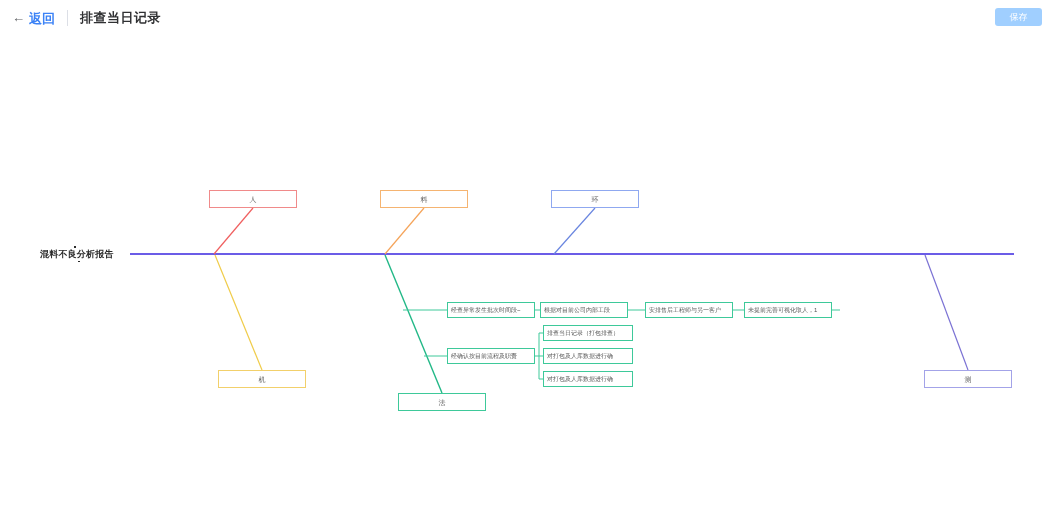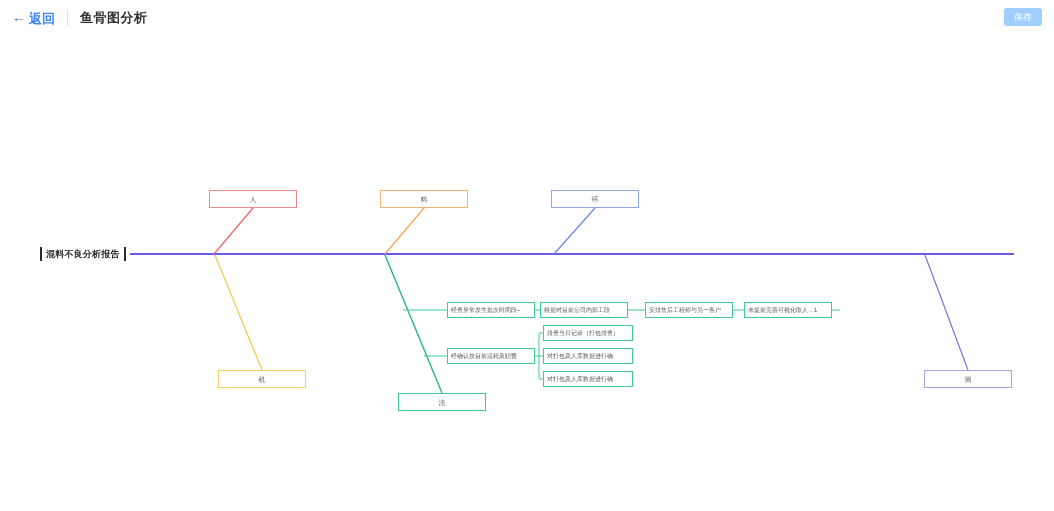--- a/index.html
+++ b/index.html
@@ -49,21 +49,21 @@
   .page-title {
     font-size: 13px; font-weight: 700;
     color: #303133;
     letter-spacing: .5px;
   }
 
   
   .save-btn {
     position: absolute;
     right: 12px; top: 8px;
-    width: 38px; height: 18px;
+    width: 47px; height: 18px;
     background: #a0cfff;
     color: #ffffff;
     border: none; border-radius: 3px;
     font-size: 9px;
     font-family: "Liberation Sans", sans-serif;
     display: flex; align-items: center; justify-content: center;
     cursor: pointer;
     padding: 0;
   }
 
@@ -133,41 +133,42 @@
 
   
   .root-label {
     position: absolute;
     display: flex; align-items: center;
     height: 16px;
     font-size: 9px; font-weight: 700;
     color: #2b2b2b;
     white-space: nowrap;
     letter-spacing: .2px;
+    flex-direction: column;
   }
   .root-bar-l, .root-bar-r {
     width: 2px; height: 14px;
     background: #2b2b2b;
     display: inline-block;
   }
   .root-bar-l { margin-right: 4px; }
   .root-bar-r { margin-left: 4px; }
 </style>
 </head>
 <body>
 
 <div id="app">
 
   <div class="topbar">
     <div class="back-btn">
       <span class="back-arrow">←</span>
       <span class="back-label">返回</span>
     </div>
     <div class="divider-v"></div>
-    <div class="page-title">鱼骨图分析</div>
+    <div class="page-title">排查当日记录</div>
   </div>
 
   <button class="save-btn">保存</button>
 
   <div class="slider-wrap">
     <div class="slider-rail"></div>
     <div class="slider-fill"></div>
     <div class="slider-knob"></div>
   </div>
 

